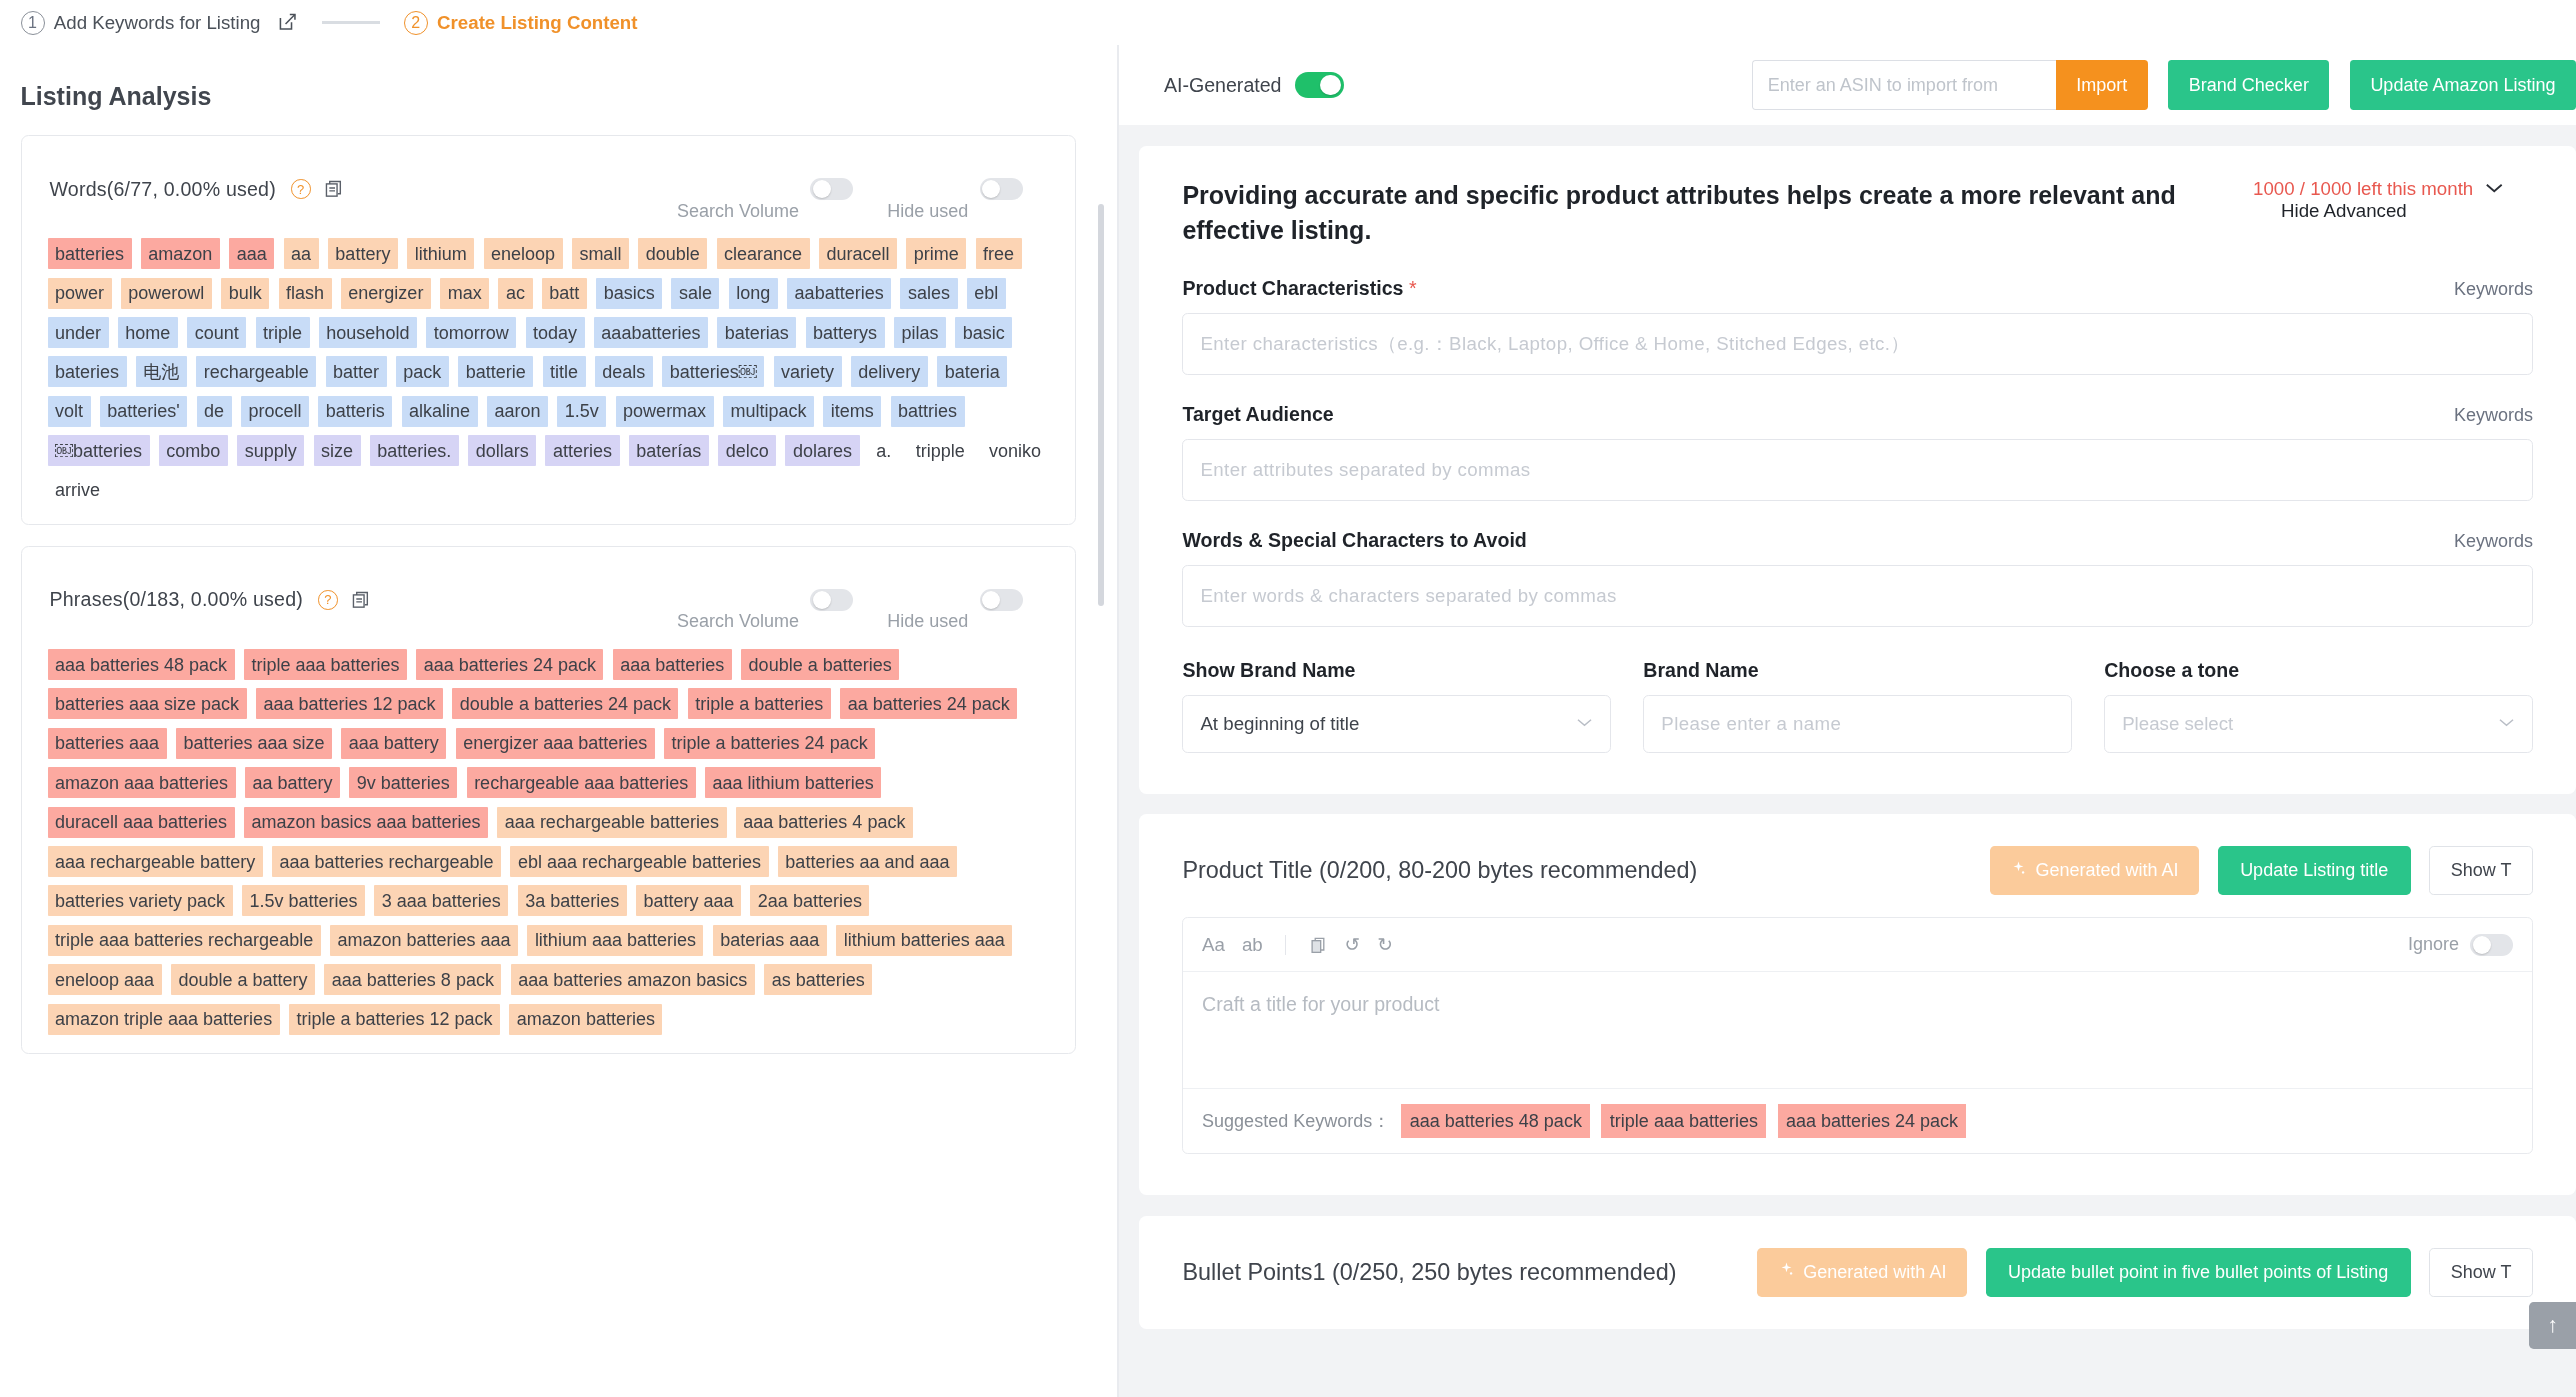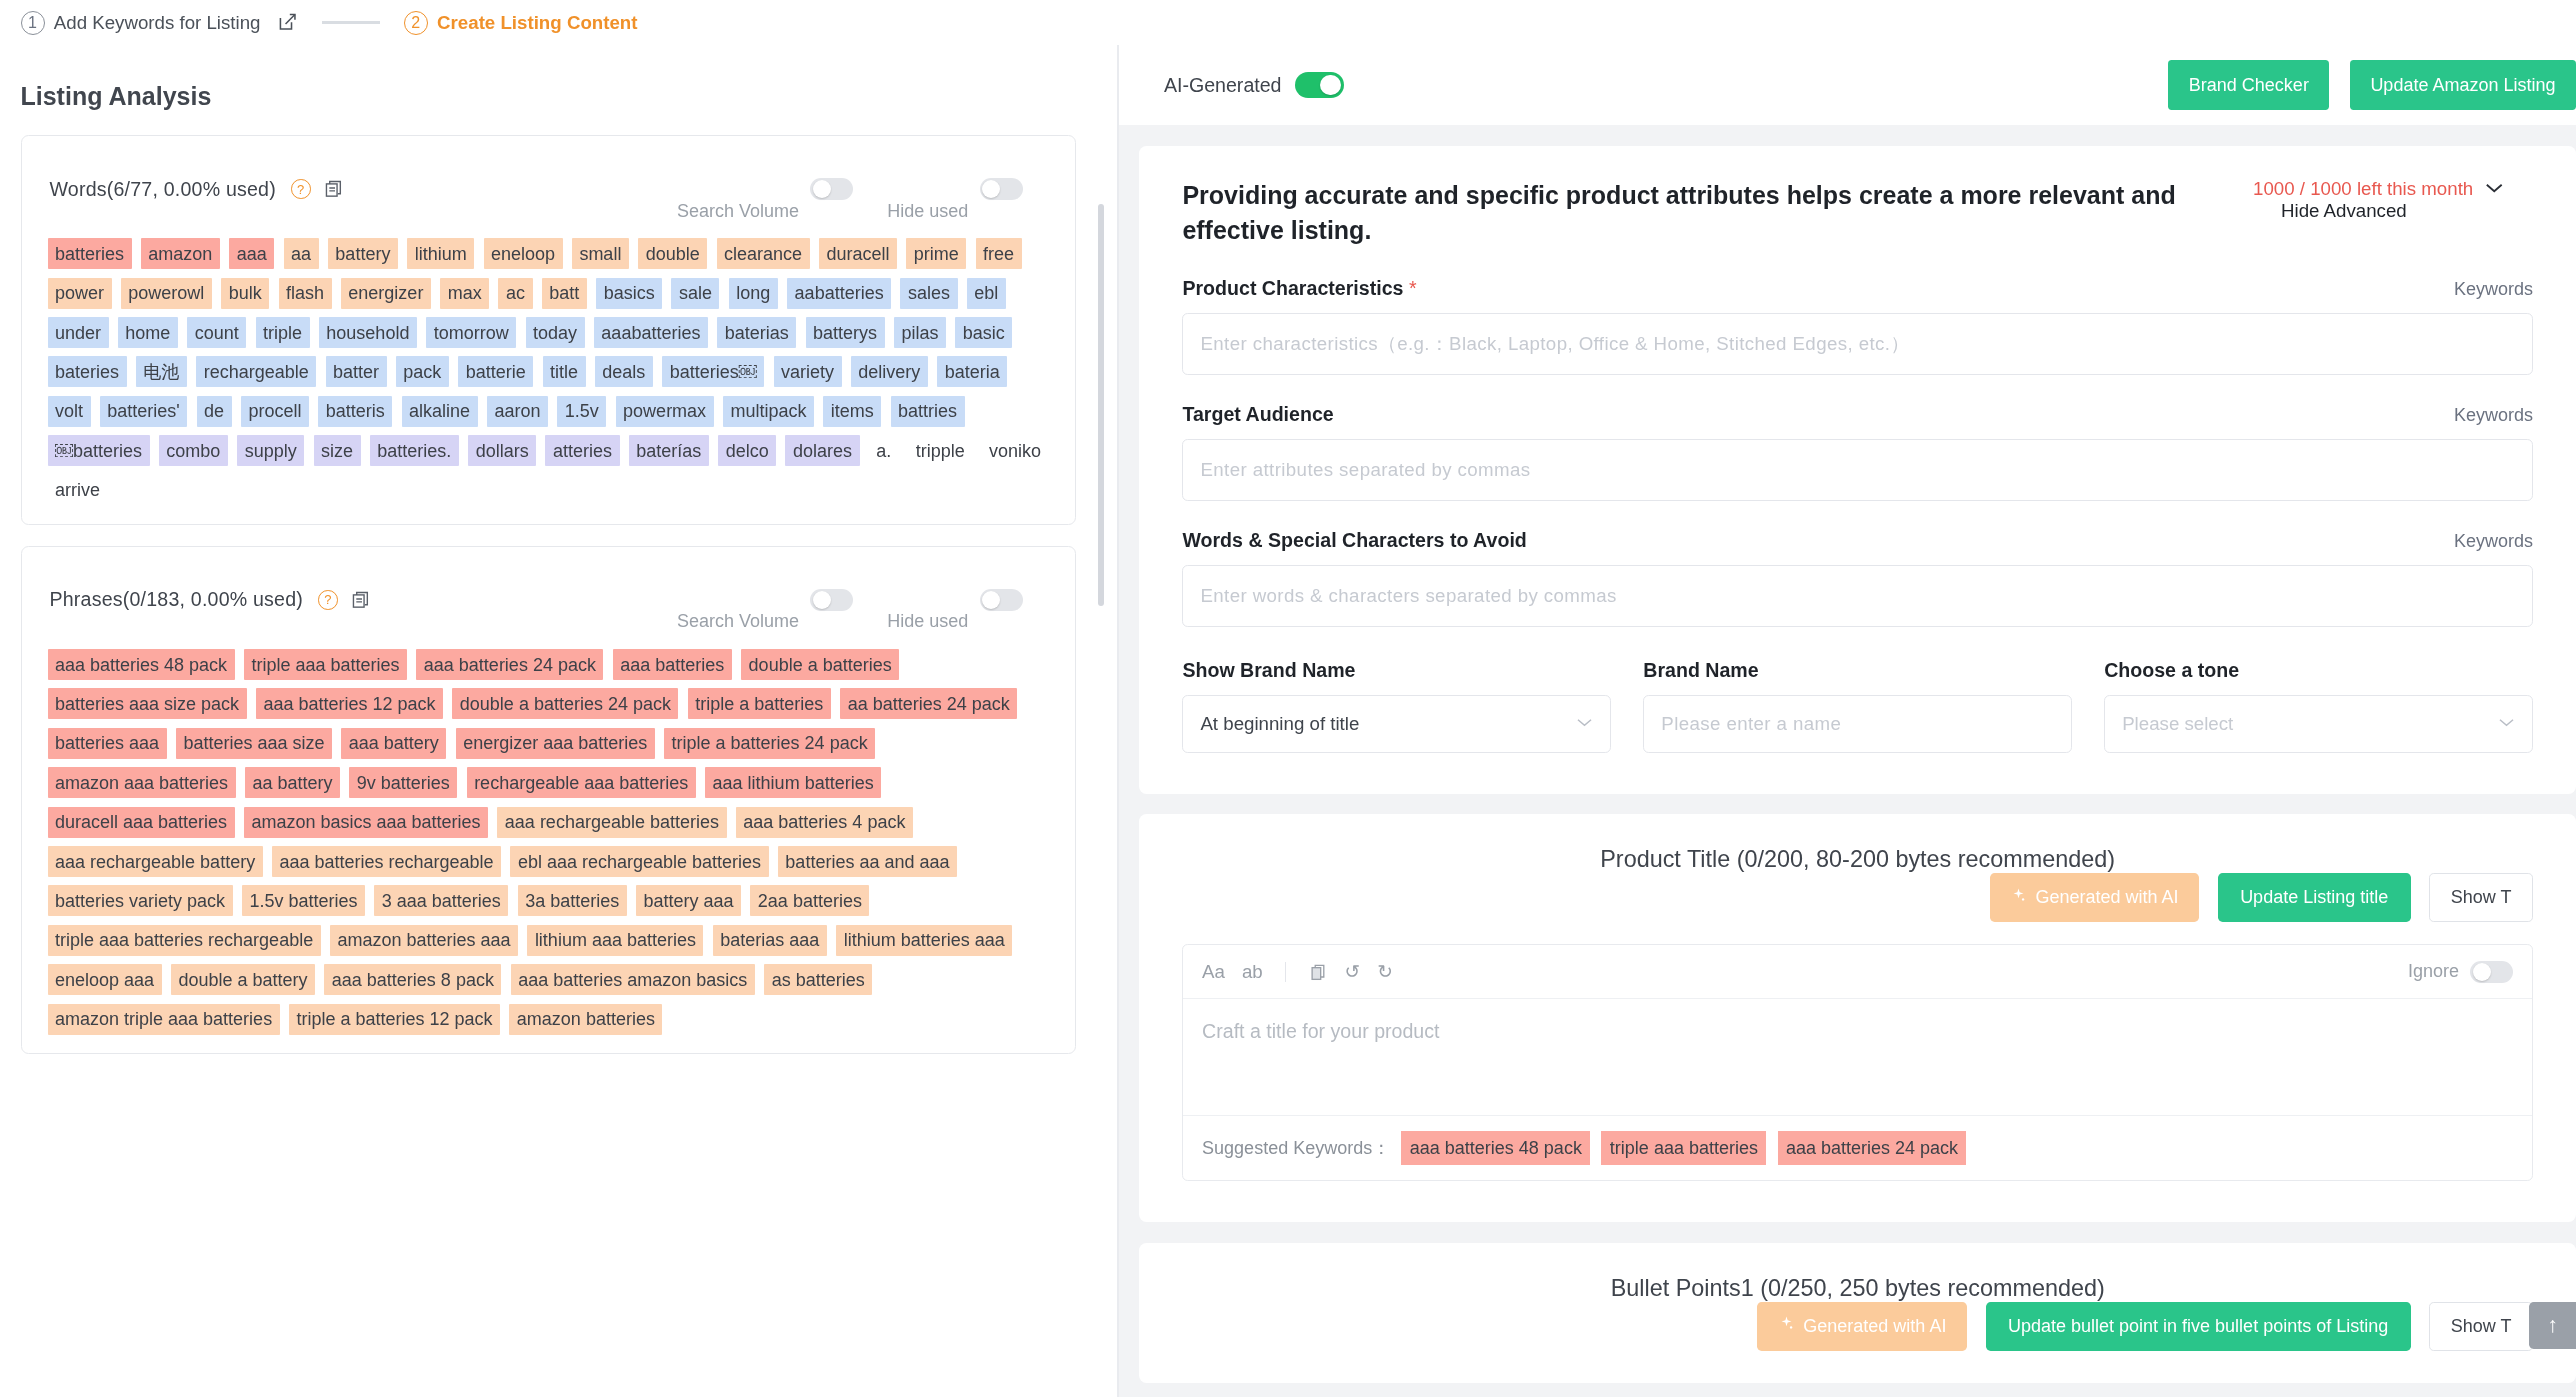--- a/index.html
+++ b/index.html
@@ -200,21 +200,21 @@
   .select-box {
     margin-top: 13px; height: 58px;
     border: 0.9px solid #e4e6eb; border-radius: 5.6px;
     display: flex; align-items: center; padding: 0 17px;
     font-size: 18.7px; color: #3f444c; background: #fff; cursor: pointer;
   }
   .select-box.placeholder-txt { color: #c6cad1; }
   .select-chev { margin-left: auto; color: #b9bec6; font-size: 17px; }
 
   
-  .sec-head { display: flex; align-items: center; flex-direction: column; }
+  .sec-head { display: flex; align-items: center; }
   .sec-title { font-size: 23.4px; color: #3f444c; }
   .sec-actions { margin-left: auto; display: flex; align-items: center; gap: 18.7px; }
   .btn-ai {
     background: #fbcb9b; color: #ffffff; height: 49px; font-size: 18px;
     display: flex; align-items: center; gap: 8.4px; padding: 0 20.5px;
     border-radius: 4.7px; cursor: pointer; white-space: nowrap;
   }
   .btn-update { background: #2ac58a; color:#fff; height: 49px; font-size: 18px;
     border-radius: 4.7px; display:flex; align-items:center; padding: 0 22.4px; cursor:pointer; white-space: nowrap;}
   .btn-ghost {
@@ -479,20 +479,24 @@
   <div class="right-panel">
 
     <div class="right-head">
       <div class="ai-gen">
         <span class="ai-gen-label">AI-Generated</span>
         <span class="switch switch-lg on">
             <span class="knob"></span>
           </span>
       </div>
       <div class="head-actions">
+        <div class="asin-group">
+          <input class="asin-input" placeholder="Enter an ASIN to import from" style="">
+          <div class="btn btn-import">Import</div>
+        </div>
         <div class="btn btn-green">Brand Checker</div>
         <div class="btn btn-green">Update Amazon Listing</div>
       </div>
     </div>
 
     <div class="main-body">
 
       <div class="panel-card">
         <div class="panel-head-row">
           <div style="max-width:1205px">

